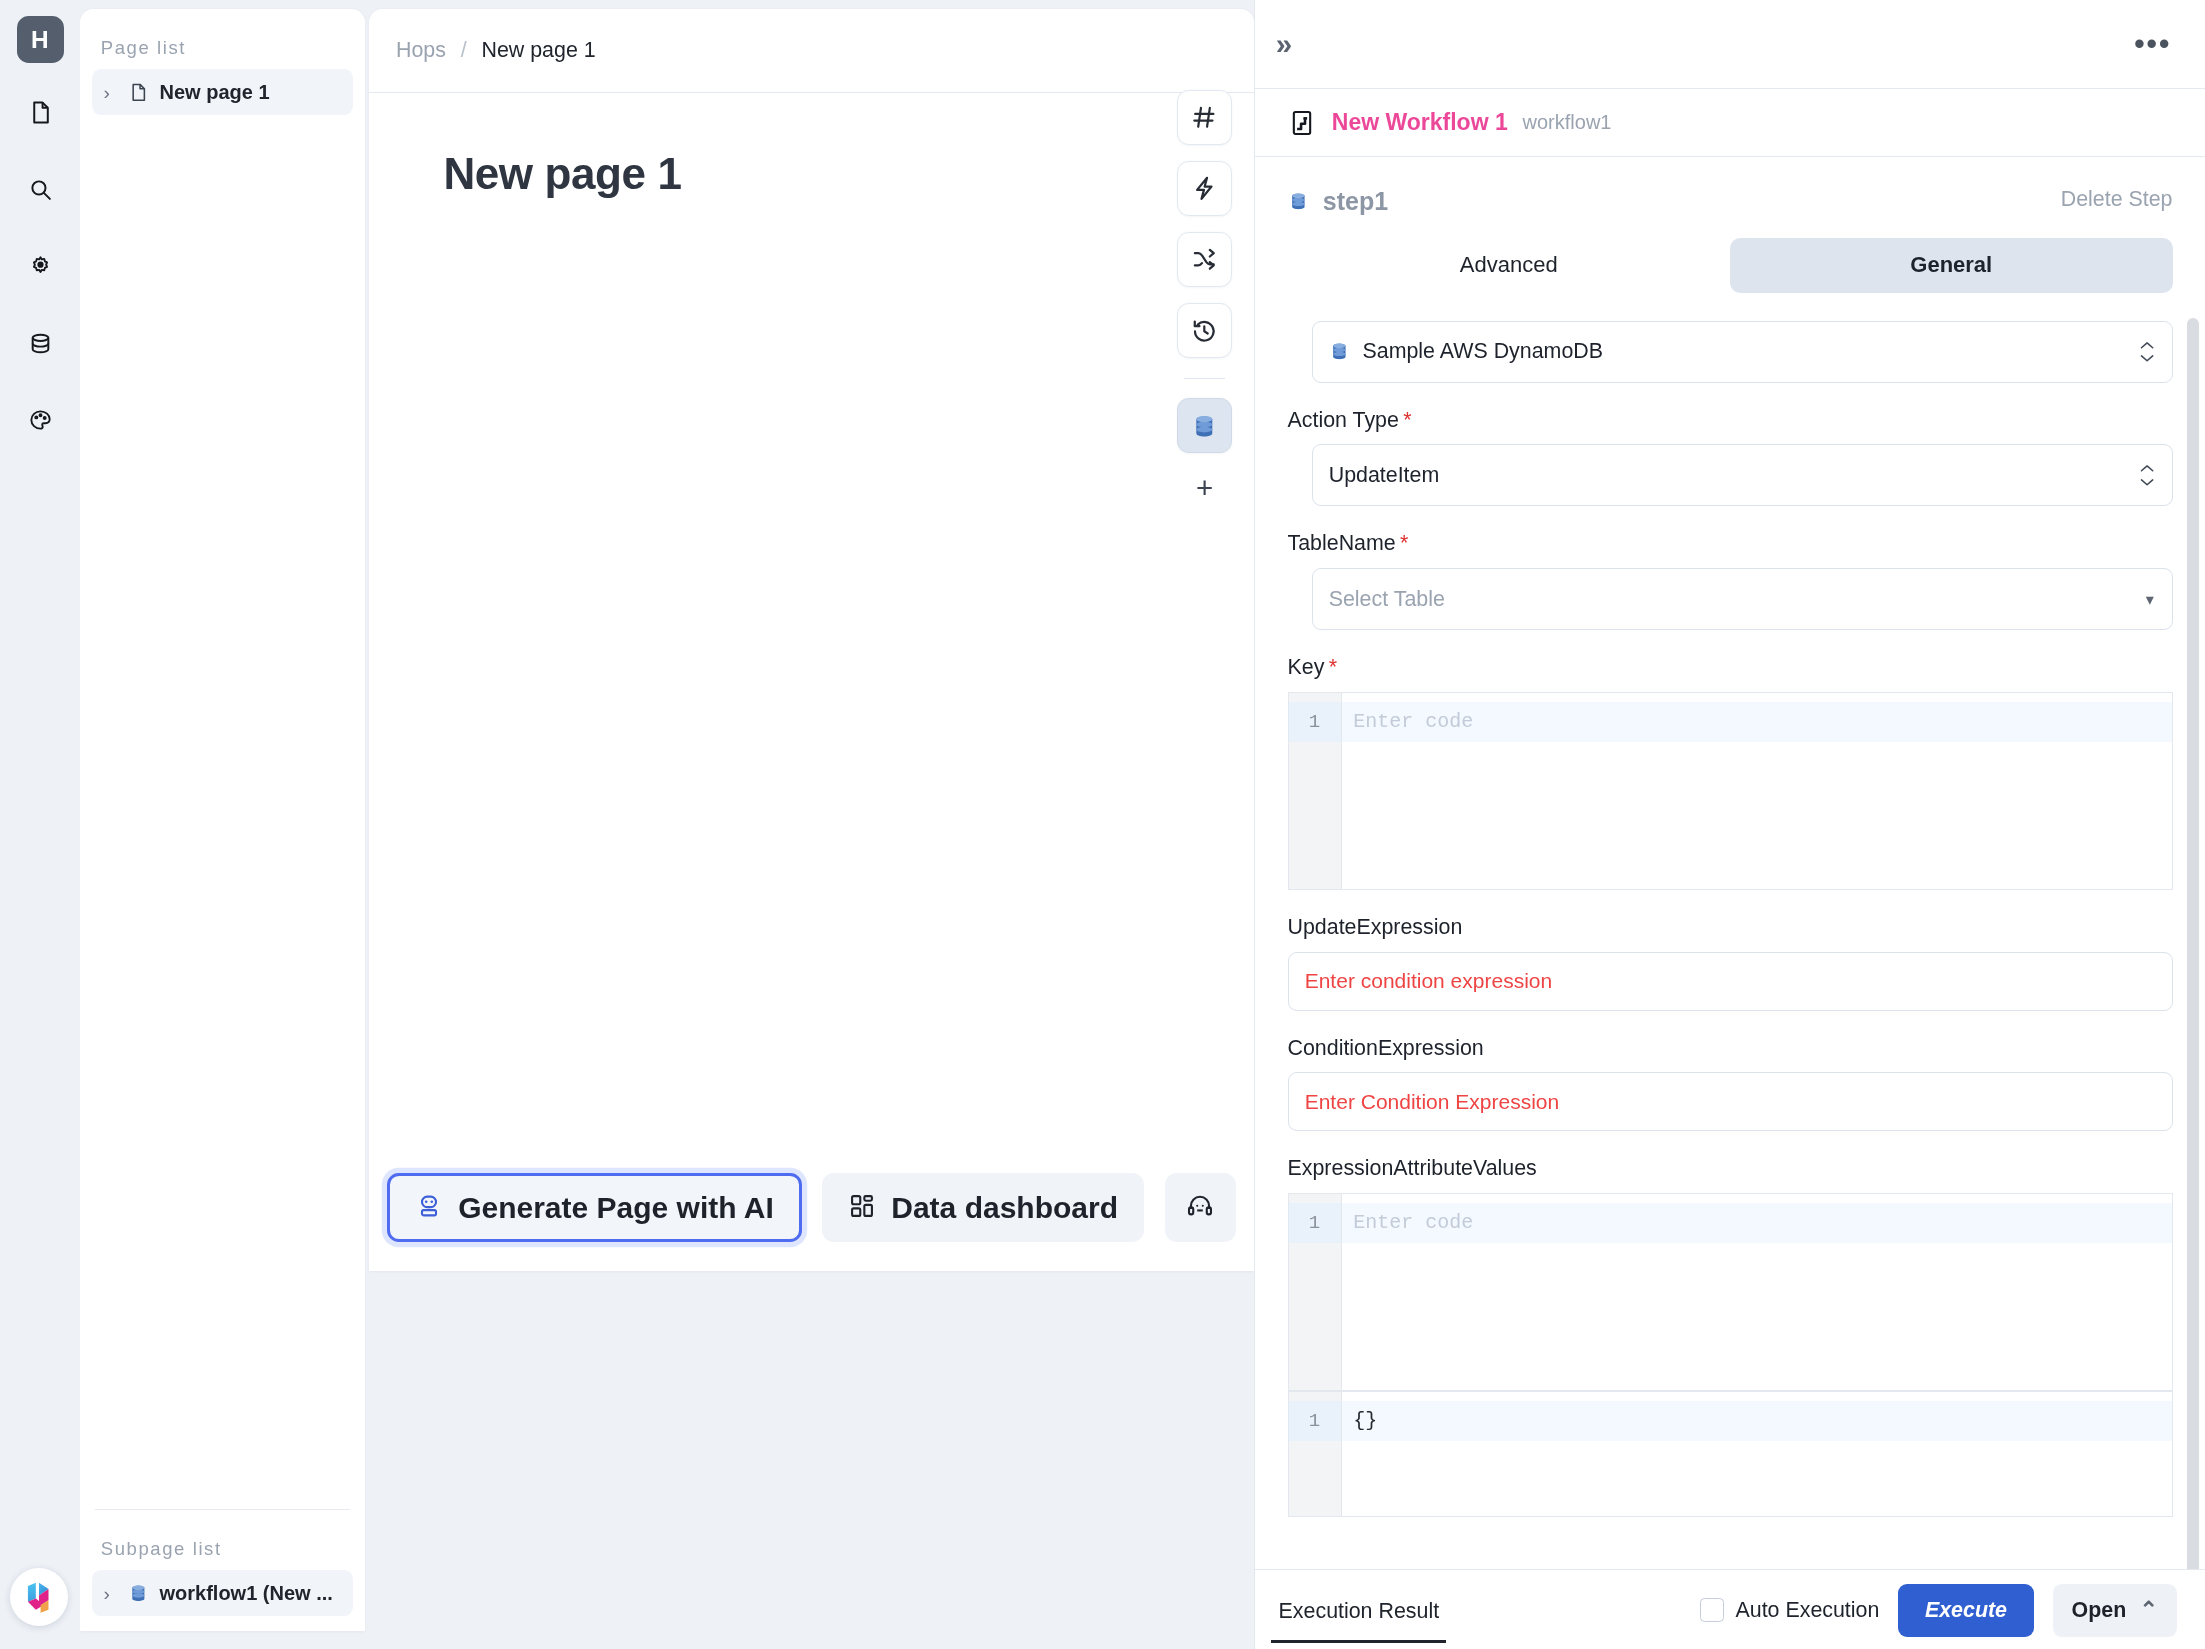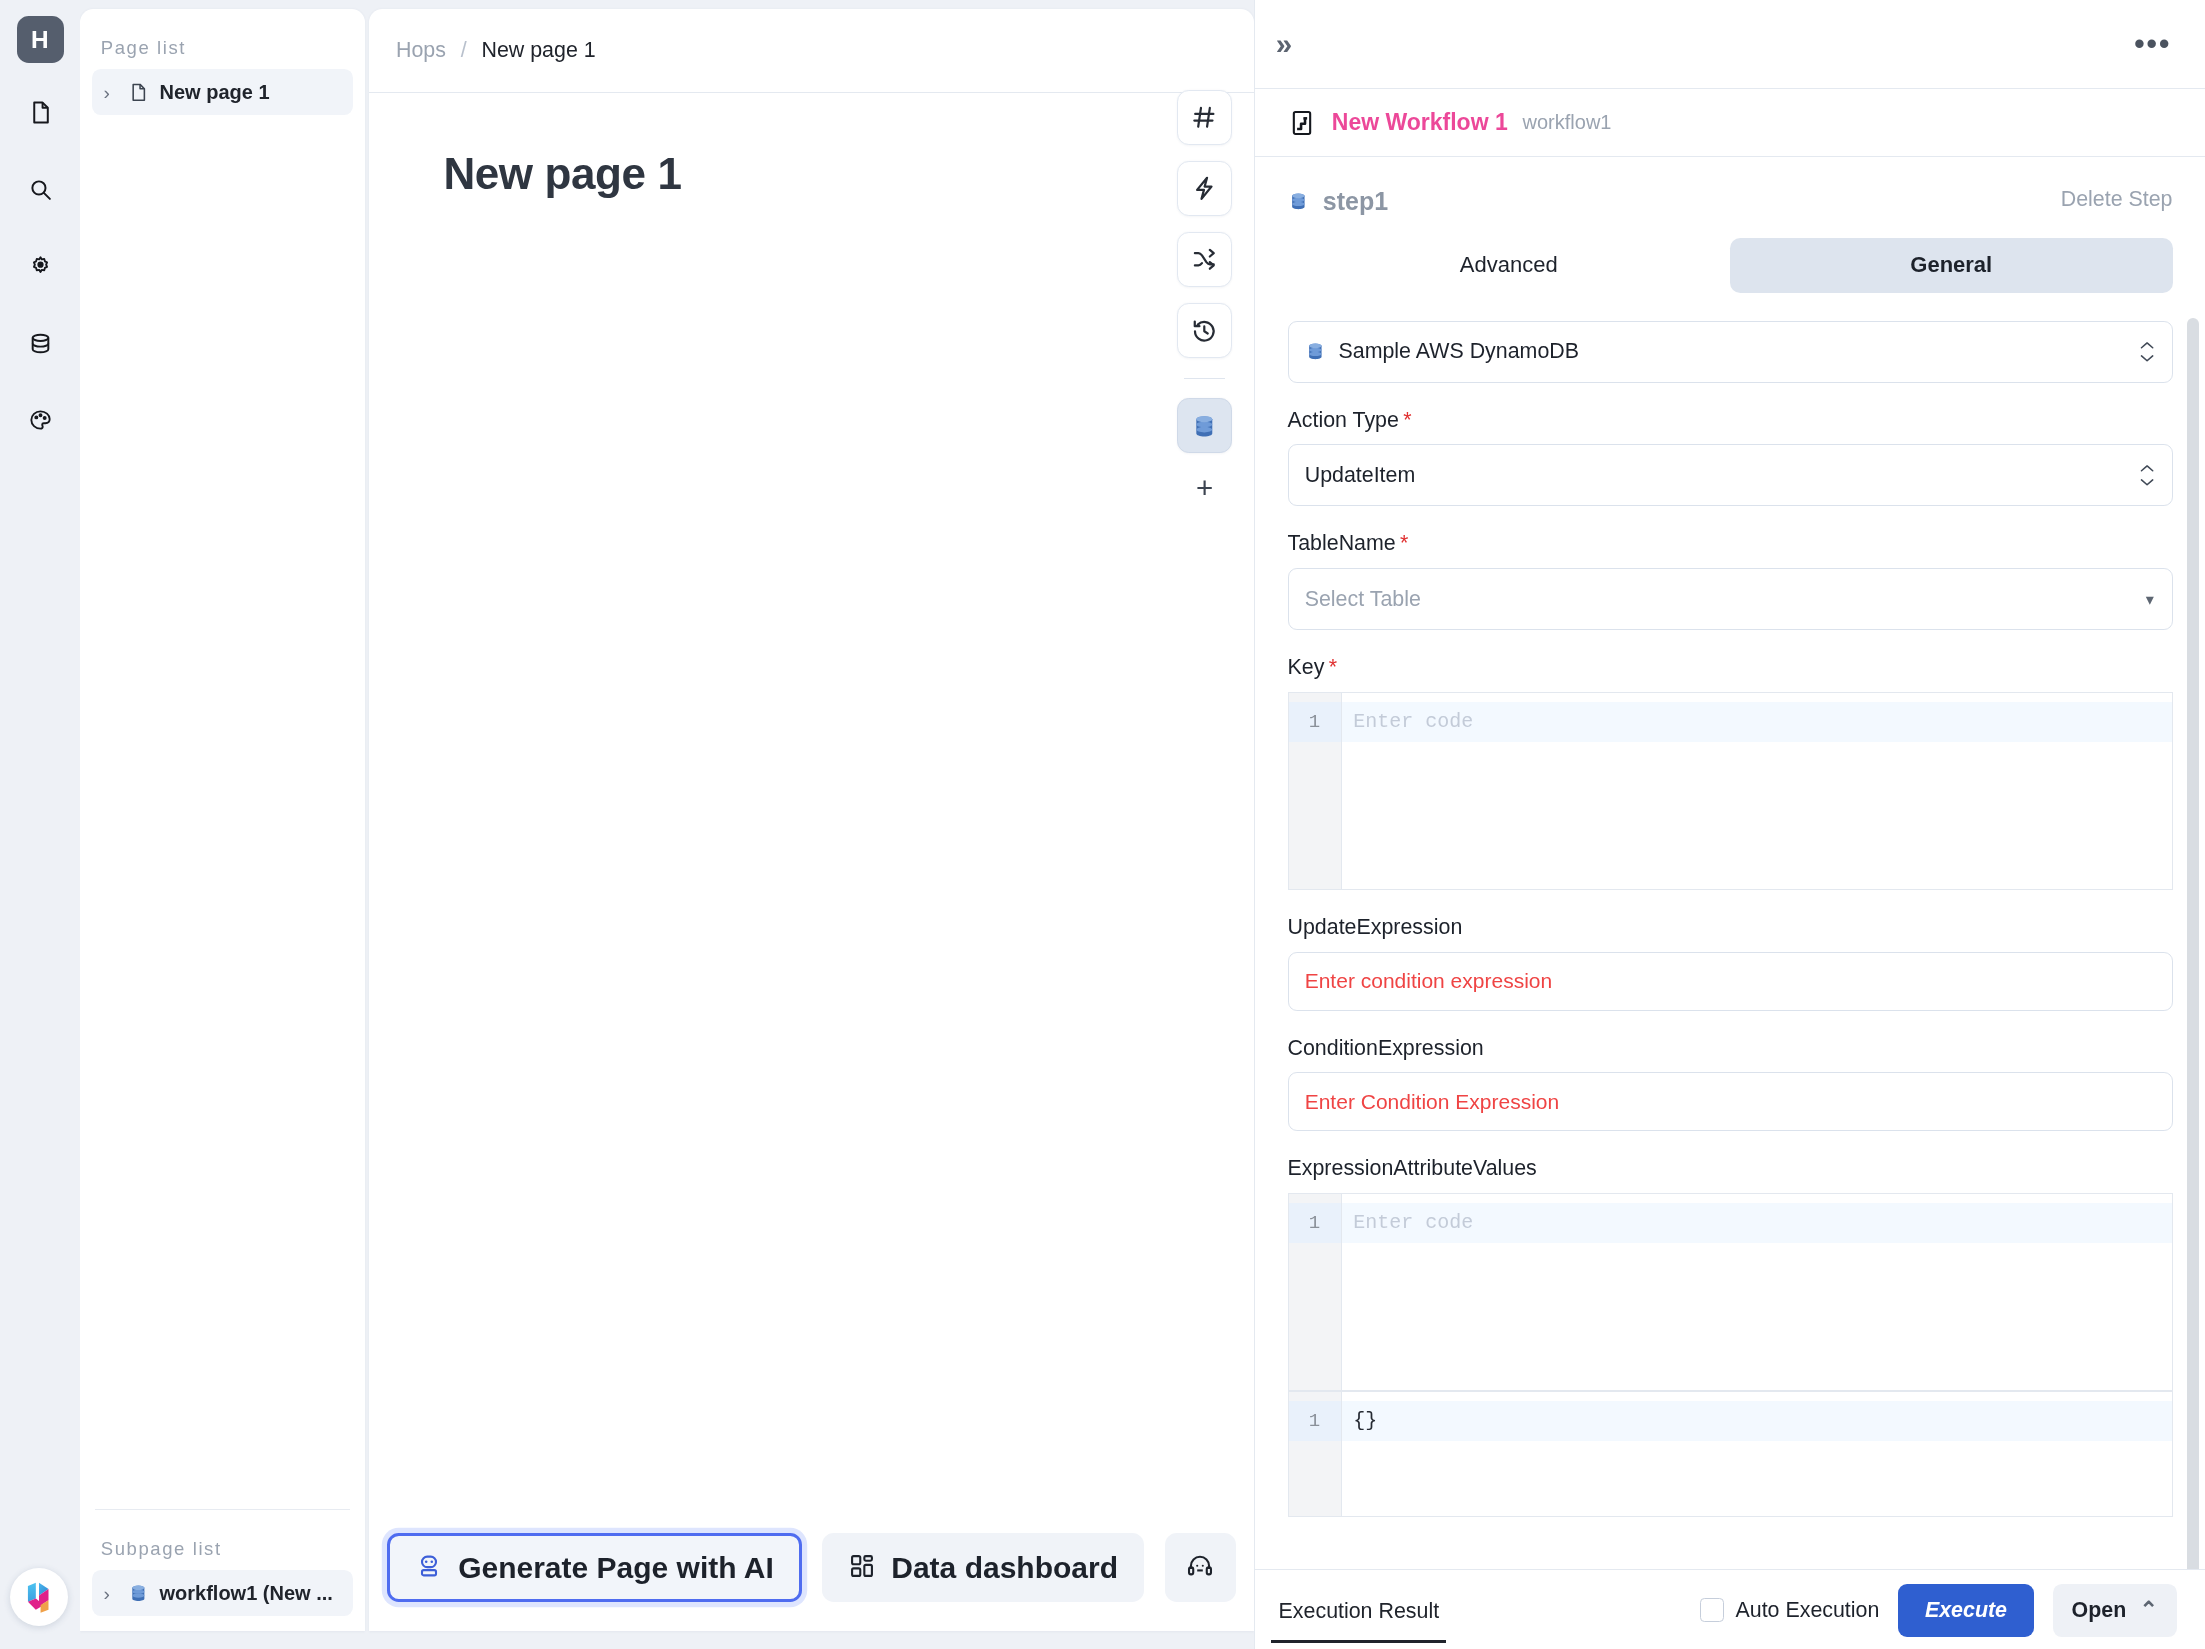--- a/index.html
+++ b/index.html
@@ -64,21 +64,21 @@
   .pl-icon { width: 22px; height: 22px; display:flex; align-items:center; justify-content:center; }
   .pl-icon svg { width: 20.7px; height: 20.7px; }
   .pl-text {
     font-size: 20px; color: #20242c; font-weight: 600;
     white-space: nowrap; overflow: hidden; text-overflow: ellipsis;
   }
   .pl-sub { padding-bottom: 14.8px; }
 
   
   .center {
-    flex: 1 1 auto; height: 1622px; margin-top: 8.9px;
+    flex: 1 1 auto; height: 1262px; margin-top: 8.9px;
     background: #fff; border-radius: 13.3px 13.3px 0 0;
     margin-left: 4.4px;
     position: relative; overflow: hidden;
     box-shadow: 0 0.7px 3px rgba(30,50,90,.05);
   }
   .crumbbar {
     height: 84px; border-bottom: 0.7px solid #e4e9f0;
     display: flex; align-items: center; padding-left: 26.6px; gap: 14.8px;
   }
   .crumb-root { font-size: 21.4px; color: #9aa3b0; cursor: pointer; }
@@ -167,21 +167,21 @@
   .tab {
     flex: 1 1 50%; height: 55px; border-radius: 10.3px;
     display: flex; align-items: center; justify-content: center;
     font-size: 22px; color: #1d222b; cursor: pointer; font-weight: 400;
   }
   .tab.active { background: #dde4ee; font-weight: 700; }
 
   .sel-box {
     height: 62px; border: 0.7px solid #dbe2ec; border-radius: 8.9px;
     display: flex; align-items: center; padding: 0 16.2px; gap: 11.8px;
-    background: #fff; cursor: pointer; position: relative;
+    background: #fff; cursor: pointer; position: relative; margin-left: 24px;
   }
   .sel-box .sel-text { font-size: 21.4px; color: #1d222b; }
   .sel-box .sel-ph { font-size: 21.4px; color: #9aa3b0; }
   .spin {
     position: absolute; right: 16.2px; top: 50%; transform: translateY(-50%);
     display: flex; flex-direction: column; gap: 3.7px; color: #414a57;
   }
   .spin svg { width: 16.2px; height: 9.6px; display:block; }
   .caret-dn { position:absolute; right: 17.7px; top: 50%; transform: translateY(-50%); color:#5d6672; font-size:16.2px;}
 

